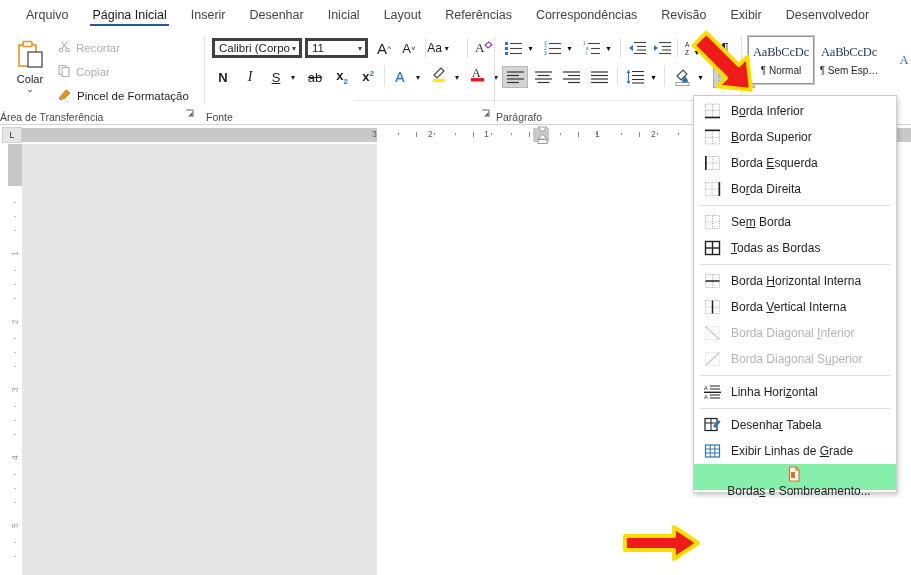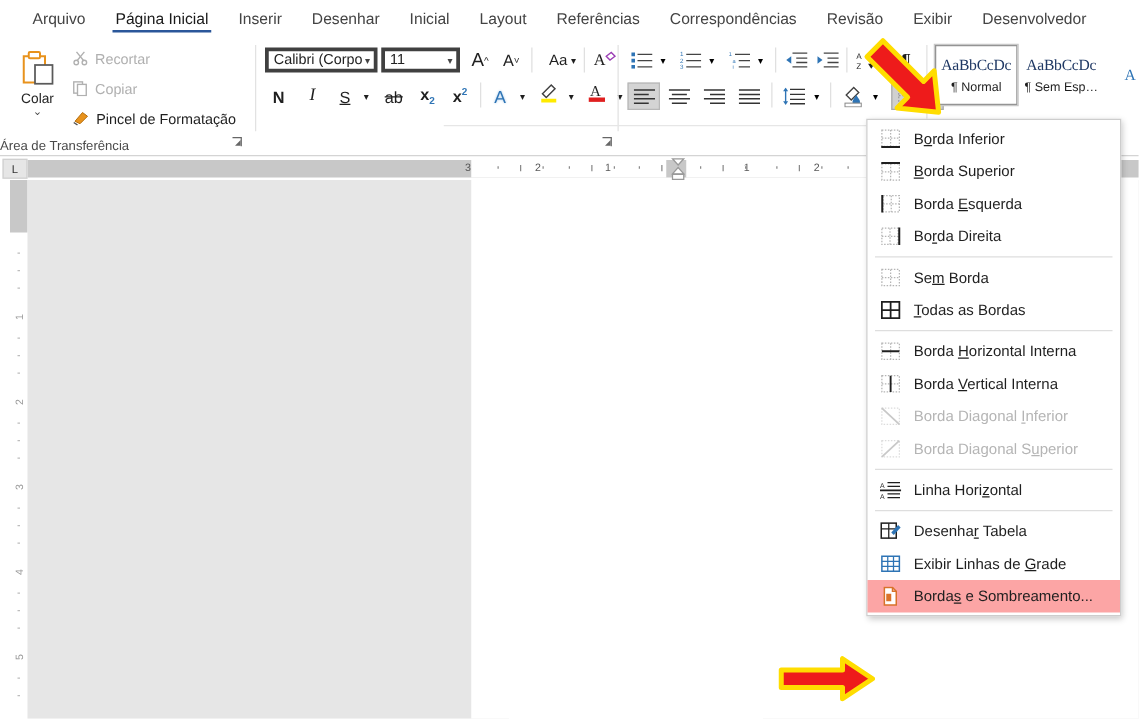--- a/index.html
+++ b/index.html
@@ -154,21 +154,21 @@
     position: absolute; left: 693px; top: 95px; width: 204px;
     background: #ffffff; border: 1px solid #cdcdcd;
     box-shadow: 1px 2px 5px rgba(0,0,0,.22);
     padding: 2px 0 2px 0;
     z-index: 50;
   }
   .mi {
     position: relative; height: 26px; display: flex; align-items: center;
     padding-left: 8px; cursor: default; font-size: 12px; color: #1f1f1f;
   }
-  .mi.hl { background: #fca5a5; }
+  .mi.hl { background: #86efac; flex-direction: column; }
   .mi.disabled { color: #b5b5b5; }
   .mi-ico {
     width: 20px; height: 18px; margin-right: 9px;
     display: flex; align-items: center; justify-content: center; flex: 0 0 20px;
   }
   .mi-lbl { white-space: nowrap; }
   .mi-lbl u { text-decoration: underline; }
   .msep { height: 1px; background: #dedede; margin: 3px 6px; }
 
   
@@ -266,21 +266,21 @@
 
       <div class="fbtn" style="left:166px; top:7px; width:24px;">
         <span style="font-size:15px;">A</span>
           <span style="font-size:8px;vertical-align:super;">^</span>
       </div>
       <div class="fbtn" style="left:191px; top:7px; width:24px;">
         <span style="font-size:13px;">A</span>
           <span style="font-size:8px;vertical-align:super;">˅</span>
       </div>
       <div class="fsep" style="left:219px; top:8px; height:20px;"></div>
-      <div class="fbtn" style="left:228px; top:7px; width:32px; font-size:12px;">
+      <div class="fbtn" style="left:216px; top:7px; width:32px; font-size:12px;">
         <span>Aa</span>
           <span style="font-size:8px; margin-left:3px;">▾</span>
       </div>
       <div class="fsep" style="left:261px; top:8px; height:20px;"></div>
       <div class="fbtn" style="left:266px; top:7px; width:24px;">
         <span>
           <svg width="18" height="16" viewBox="0 0 18 16">
             <text x="0" y="13" font-size="13" font-family="Liberation Serif, serif" fill="#1f1f1f">A</text>
             <path d="M10 6 l4 -3 l3 3 l-4 3 z" fill="none" stroke="#9b3fb5" stroke-width="1.1"></path>
           </svg>
@@ -323,20 +323,21 @@
       <div class="fbtn" style="left:261px; top:34px; width:22px;">
         <span>
           <svg width="18" height="18" viewBox="0 0 18 18">
             <text x="3" y="12" font-size="12" font-family="Liberation Serif, serif" fill="#1f1f1f">A</text>
             <rect x="2" y="13" width="13" height="3.5" fill="#e02020"></rect>
           </svg>
         </span>
       </div>
       <div class="fbtn" style="left:283px; top:36px; width:14px; font-size:8px;">▾</div>
 
+      <div class="grp-label">Fonte</div>
       <div class="dlg-launch" style="right:4px;">
         <svg width="9" height="9" viewBox="0 0 9 9">
             <path d="M1 1 h7 v7" fill="none" stroke="#666" stroke-width="1"></path>
             <path d="M7.5 7.5 L3 7.5 L7.5 3 Z" fill="#666"></path>
           </svg>
       </div>
       <div class="grp-sep" style="right:0;"></div>
     </div>
 
     <div class="grp" id="grp-par">
@@ -489,20 +490,21 @@
       <div class="pbtn press" style="left:217px; top:34px; width:26px; height:24px;">
         <svg width="17" height="17" viewBox="0 0 17 17">
           <rect x="1" y="1" width="15" height="15" fill="none" stroke="#9a9a9a" stroke-width="1" stroke-dasharray="1.4 1.4"></rect>
           <line x1="1" y1="8.5" x2="16" y2="8.5" stroke="#9a9a9a" stroke-width="1" stroke-dasharray="1.4 1.4"></line>
           <line x1="8.5" y1="1" x2="8.5" y2="16" stroke="#9a9a9a" stroke-width="1" stroke-dasharray="1.4 1.4"></line>
           <line x1="1" y1="16" x2="16" y2="16" stroke="#222" stroke-width="1.6"></line>
         </svg>
       </div>
       <div class="pbtn press" style="left:243px; top:34px; width:16px; height:24px; font-size:8px;">▾</div>
 
+      <div class="grp-label">Parágrafo</div>
       <div class="dlg-launch" style="right:2px;">
         <svg width="9" height="9" viewBox="0 0 9 9">
             <path d="M1 1 h7 v7" fill="none" stroke="#666" stroke-width="1"></path>
             <path d="M7.5 7.5 L3 7.5 L7.5 3 Z" fill="#666"></path>
           </svg>
       </div>
       <div class="grp-sep" style="right:0;"></div>
     </div>
 
     <div class="grp" id="grp-sty">

